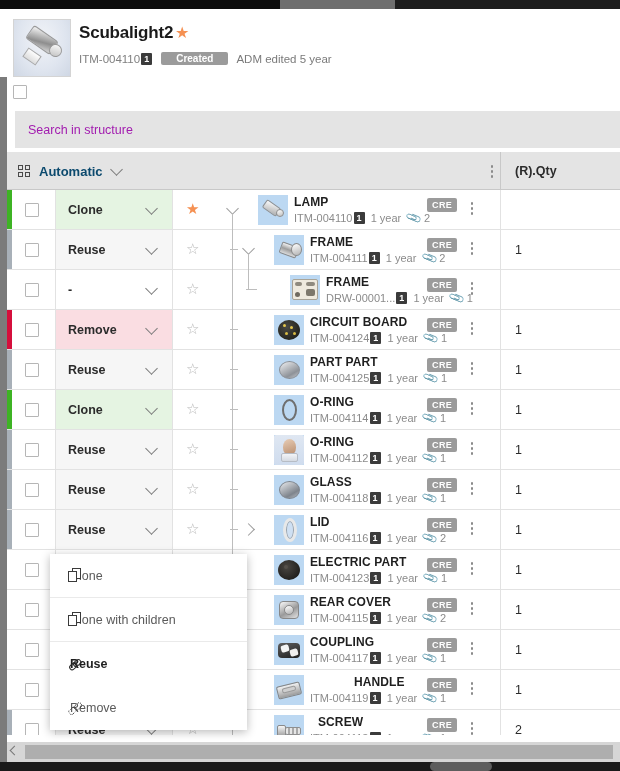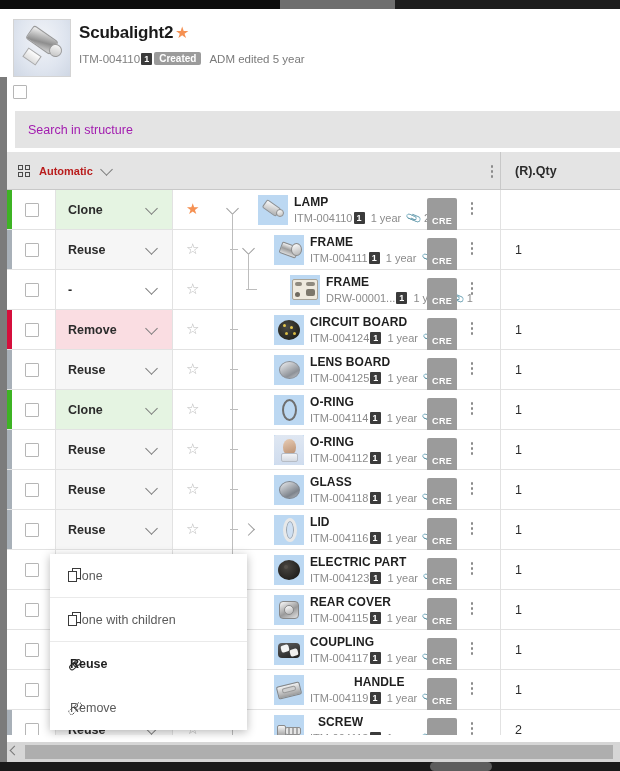--- a/index.html
+++ b/index.html
@@ -46,21 +46,21 @@
   .ih-title { position:absolute; left:72px; top:14px; font-size:17px; font-weight:bold; color:#1a1a1a; letter-spacing:-0.2px; }
   .ih-star { position:absolute; left:168px; top:16px; font-size:16px; color:#f59153; line-height:1; }
   .ih-meta { position:absolute; left:72px; top:43px; font-size:11.5px; color:#808080; white-space:nowrap; }
   .ih-id { color:#808080; }
   .rev-chip {
     display:inline-block; background:#3b3b3b; color:#fff; font-size:9px; font-weight:bold;
     padding:1px 3px; border-radius:1px; vertical-align:1px; margin-left:1px;
   }
   .state-chip {
     display:inline-block; background:#9b9b9b; color:#fff; font-size:10px; font-weight:bold;
-    padding:1px 5px; border-radius:2px; margin-left:2px; vertical-align:1px;
+    padding:1px 15px; border-radius:2px; margin-left:9px; vertical-align:1px;
   }
   .ih-edit { margin-left:8px; color:#7a7a7a; }
 
   
   .selectall-band { position:absolute; left:7px; top:77px; width:613px; height:31px; background:#fff; }
   .cbx { width:14px; height:14px; border:1px solid #b6b6b6; background:#fff; border-radius:1px; display:inline-block; }
   .selectall-band .cbx { position:absolute; left:6px; top:8px; }
 
   
   .search-wrap { position:absolute; left:7px; top:108px; width:613px; height:44px; background:#fff; }
@@ -72,21 +72,21 @@
 
   
   .table { position:absolute; left:7px; top:152px; width:613px; height:598px; background:#fff; }
 
   .thead { position:relative; height:38px; background:#e4e4e4; border-bottom:1px solid #c8c8c8; }
   .th-auto { position:absolute; left:0; top:0; width:493px; height:38px; display:flex; align-items:center; }
   .grid-icon { margin-left:11px; width:13px; height:13px; position:relative; }
   .grid-icon i { position:absolute; width:5px; height:5px; border:1px solid #4a4a4a; }
   .grid-icon i:nth-child(1){left:0;top:0;} .grid-icon i:nth-child(2){left:7px;top:0;}
   .grid-icon i:nth-child(3){left:0;top:7px;} .grid-icon i:nth-child(4){left:7px;top:7px;}
-  .th-auto .lbl { margin-left:8px; font-size:11px; font-weight:bold; color:#b91c1c; }
+  .th-auto .lbl { margin-left:8px; font-size:13px; font-weight:bold; color:#0c4a6e; }
   .chev { display:inline-block; width:9px; height:9px; border-right:1.4px solid #7a7a7a; border-bottom:1.4px solid #7a7a7a; transform:rotate(45deg); }
   .th-auto .chev { margin-left:9px; margin-top:-4px; }
   .kebab { position:absolute; display:flex; flex-direction:column; gap:2.5px; }
   .kebab b { display:block; width:2.5px; height:2.5px; border-radius:50%; background:#8a8a8a; }
   .th-kebab { right:127px; top:13px; }
   .th-qty { position:absolute; left:493px; top:0; width:120px; height:38px; border-left:1px solid #c8c8c8;
             display:flex; align-items:center; padding-left:14px; font-size:12.5px; font-weight:bold; color:#2b2b2b; }
 
   .tbody { position:relative; height:545px; overflow:hidden; }
 
@@ -112,21 +112,21 @@
   .tick { position:absolute; height:1px; background:#bdbdbd; }
   .vline { position:absolute; width:1px; background:#bdbdbd; }
 
   
   .rthumb { position:absolute; top:5px; width:30px; height:30px; background:#bcd8f2; overflow:hidden; }
   .sh { position:absolute; border-radius:2px; }
 
   .n-title { position:absolute; top:5px; font-size:12px; font-weight:bold; color:#1f1f1f; letter-spacing:0.1px; }
   .n-sub { position:absolute; top:22px; font-size:11px; color:#8b8b8b; white-space:nowrap; }
   .cre { position:absolute; right:43px; top:8px; background:#9b9b9b; color:#fff; font-size:9px; font-weight:bold;
-         padding:18px 5px; border-radius:2px; letter-spacing:0.3px; }
+         padding:2px 5px; border-radius:2px; letter-spacing:0.3px; }
   .r-kebab { position:absolute; right:27px; top:12px; }
   .clip { display:inline-block; transform:rotate(-25deg); color:#9c9c9c; }
 
   
   .ctx {
     position:absolute; left:50px; top:554px; width:197px; background:#fff;
     box-shadow:0 2px 9px rgba(0,0,0,0.28); z-index:40;
   }
   .ctx .mi { position:relative; height:44px; display:flex; align-items:center; border-bottom:1px solid #eaeaea; }
   .ctx .mi:last-child { border-bottom:none; }
@@ -364,21 +364,21 @@
             <span class="st ">☆</span>
           </div>
           <div class="c-tree">
             <div class="tick" style="left:12px;top:19px;width:8px;"></div>
             <div class="vline" style="left:14px;top:0;height:40px;"></div>
           </div>
           <div class="c-name">
             <div class="rthumb" style="left: -2px;">
               <div class="sh" style="left:5px;top:6px;width:21px;height:18px;border-radius:50%;background:linear-gradient(150deg,#f0f1f3,#8e9298 70%,#c9ccd1);border:1px solid #8b8f95;"></div>
             </div>
-            <div class="n-title" style="left: 34px;">LENS BOARD</div>
+            <div class="n-title" style="left: 34px;">PART PART</div>
             <div class="n-sub" style="left: 34px;">ITM-004125<span class="rev-chip">1</span>&nbsp; 1 year &nbsp;<span class="clip">📎</span> 1</div>
             <span class="cre">CRE</span>
             <span class="kebab r-kebab">
               <b></b>
               <b></b>
               <b></b>
             </span>
           </div>
           <div class="c-qty">1</div>
         </div>

